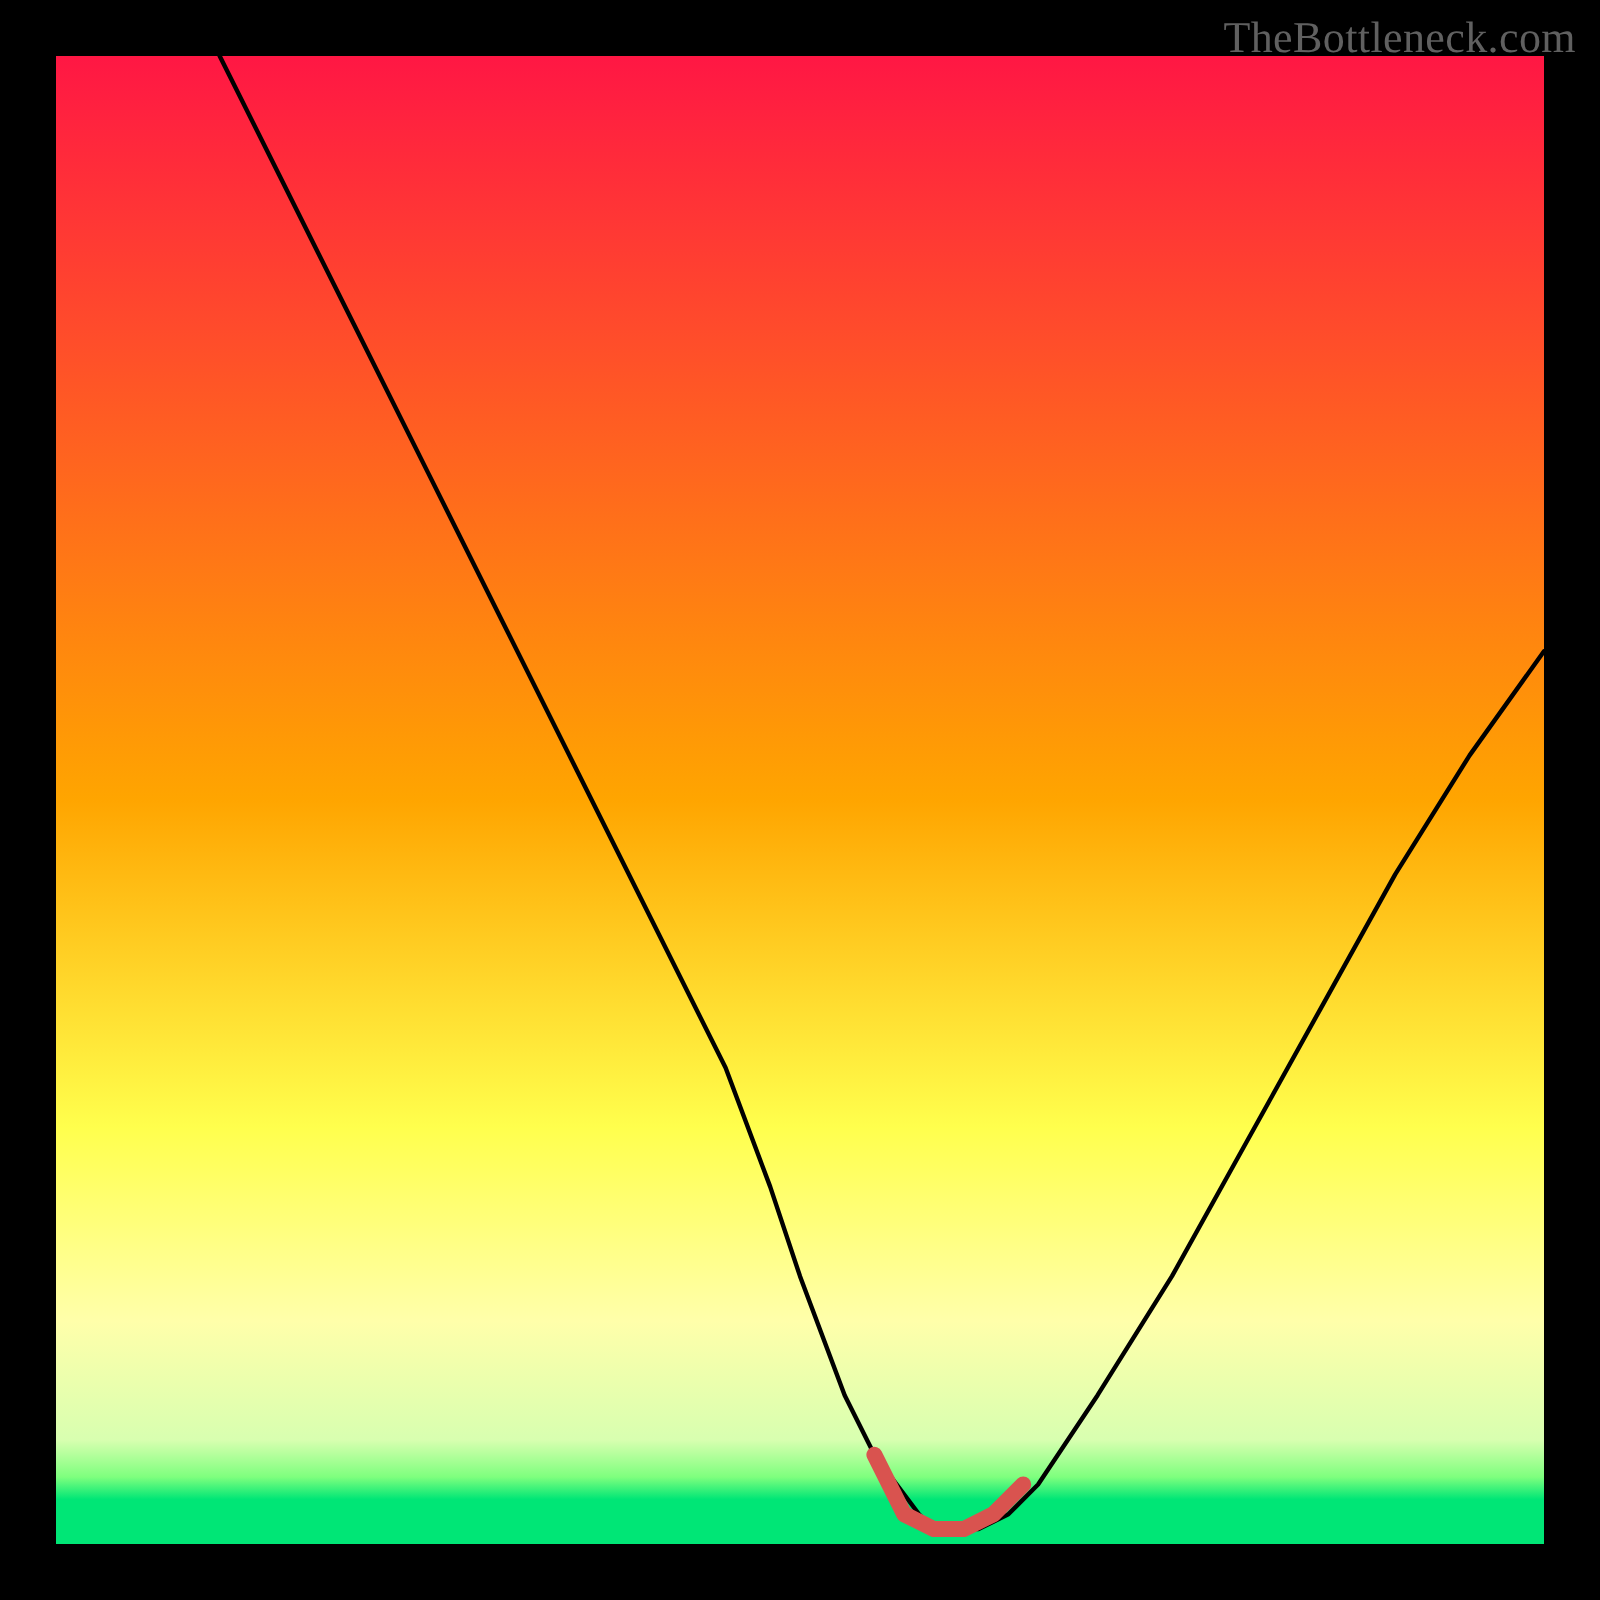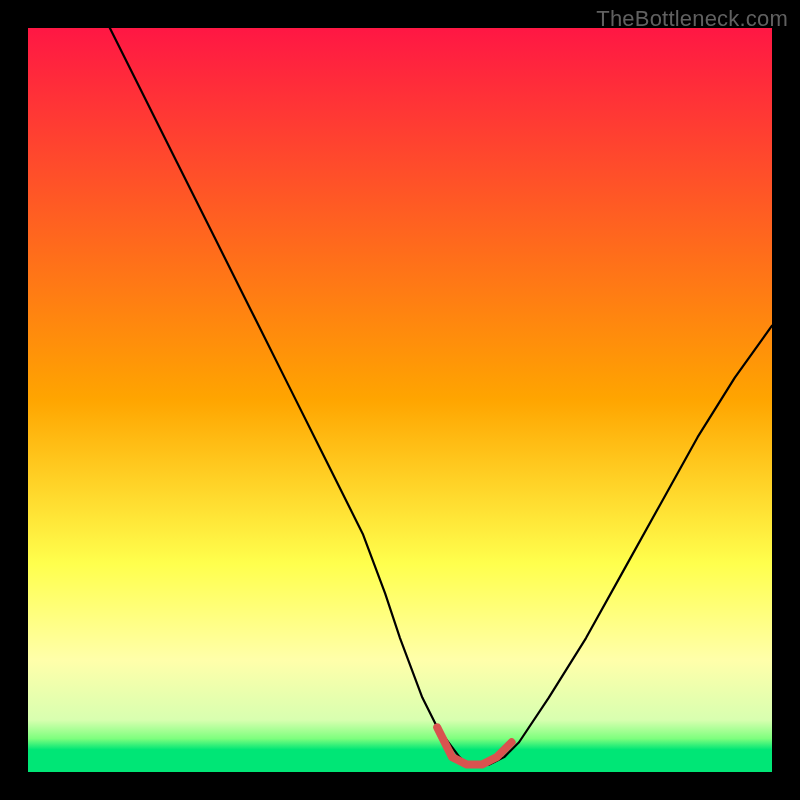--- a/index.html
+++ b/index.html
@@ -34,21 +34,21 @@
     position: absolute;
     left: 0;
     top: 0;
     width: 100%;
     height: 100%;
   }
   .watermark {
     position: absolute;
     top: 6px;
     right: 12px;
-    font-family: Liberation Sans, sans-serif;
+    font-family: Liberation Serif, serif;
     font-size: 22px;
     color: #606060;
     letter-spacing: 0.2px;
   }
 </style>
 </head>
 <body>
 
 <div class="frame">
 

